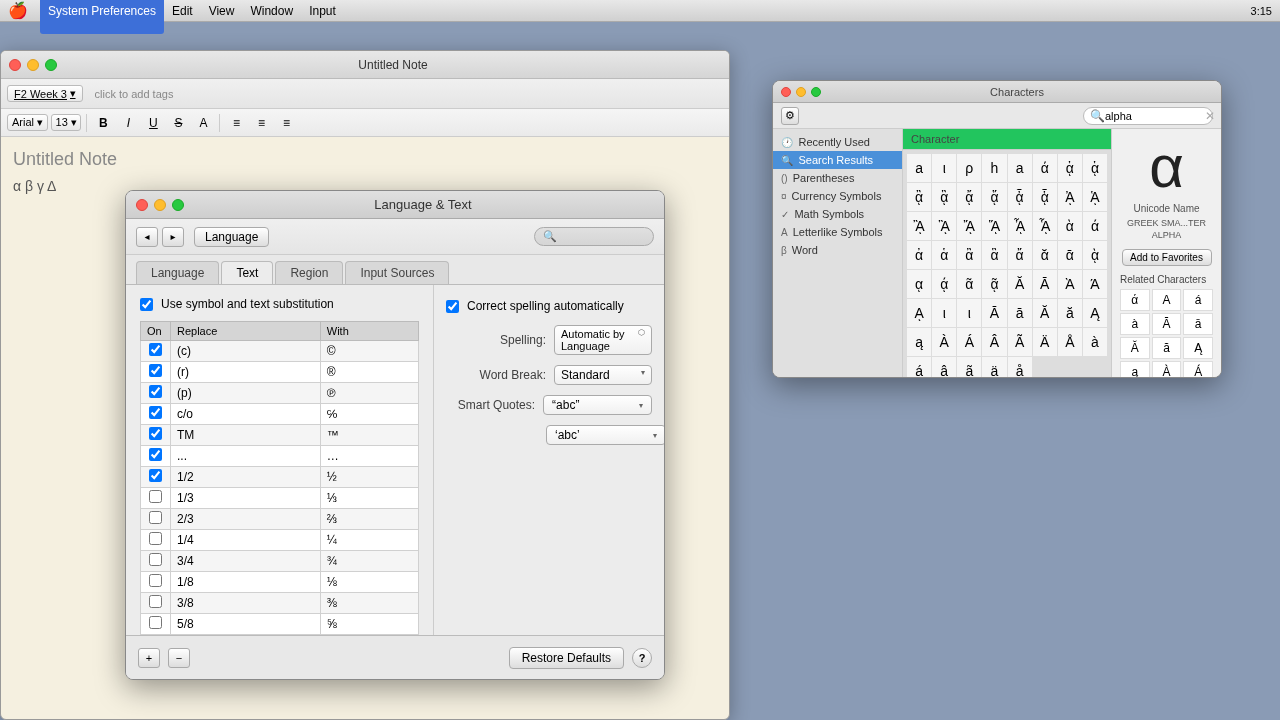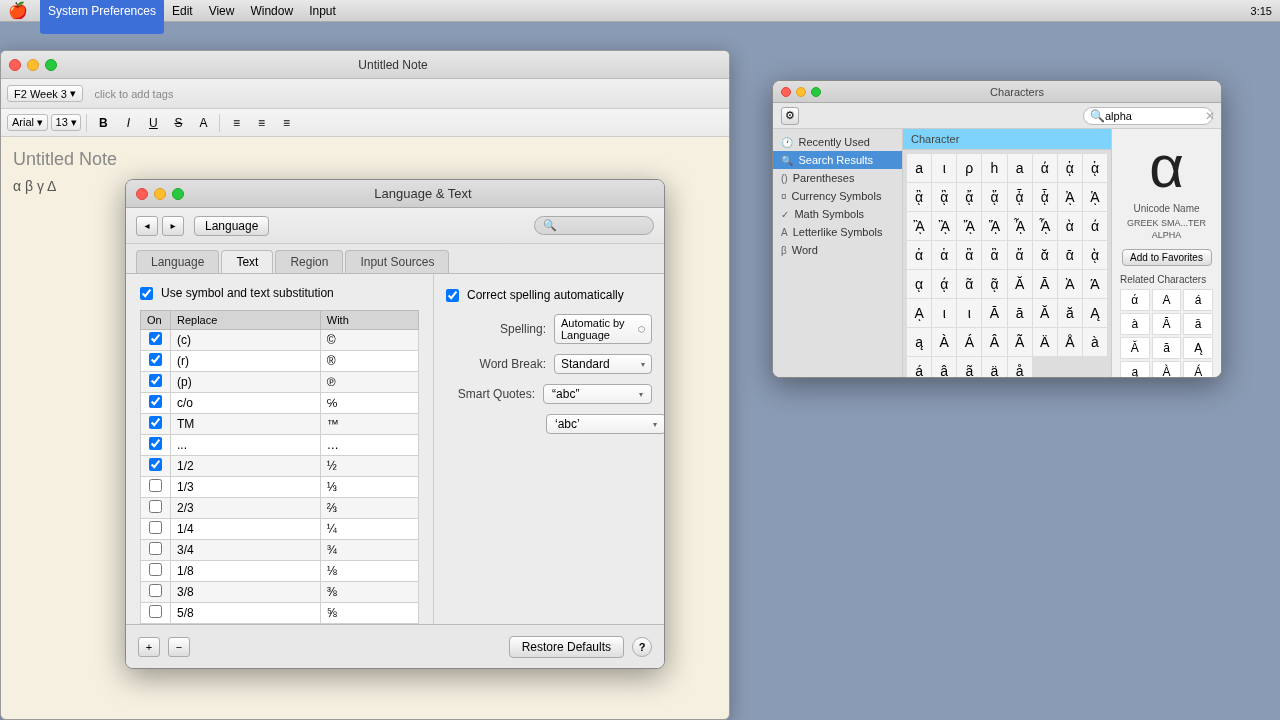--- a/index.html
+++ b/index.html
@@ -108,20 +108,21 @@
     }
     .note-toolbar-tag {
       background: linear-gradient(to bottom, #fff, #e8e8e8);
       border: 1px solid #bbb;
       border-radius: 3px;
       padding: 1px 6px;
       font-size: 11px;
       display: flex;
       align-items: center;
       gap: 3px;
+      text-decoration: underline;
     }
     .note-toolbar-tag-add {
       color: #888;
       font-size: 11px;
       padding: 0 8px;
     }
     .note-format-bar {
       height: 28px;
       background: linear-gradient(to bottom, #f5f5f5, #eaeaea);
       display: flex;
@@ -154,21 +155,21 @@
       padding: 12px;
       font-size: 13px;
       color: #333;
     }
     .note-heading { font-size: 18px; color: #888; margin-bottom: 8px; }
     .note-greek { font-size: 14px; color: #555; }
 
     
     .lang-dialog {
       position: absolute;
-      top: 157px;
+      top: 168px;
       left: 125px;
       width: 540px;
       height: 490px;
       background: #ececec;
       border: 1px solid #888;
       border-radius: 8px;
       box-shadow: 0 8px 30px rgba(0,0,0,0.4);
       overflow: hidden;
     }
     .lang-titlebar {
@@ -291,21 +292,20 @@
       color: #404040;
     }
     .field-control {
       flex: 1;
       background: linear-gradient(to bottom, #fff, #f0f0f0);
       border: 1px solid #aaa;
       border-radius: 4px;
       padding: 2px 6px;
       font-size: 12px;
       display: flex;
-      align-items: center;
       justify-content: space-between;
     }
     .field-control-arrow { color: #666; font-size: 8px; }
     .quotes-control {
       background: linear-gradient(to bottom, #fff, #f0f0f0);
       border: 1px solid #aaa;
       border-radius: 4px;
       padding: 2px 8px;
       font-size: 12px;
       display: flex;
@@ -464,21 +464,21 @@
       display: flex;
       flex-direction: column;
       overflow: hidden;
     }
     .chars-grid-header {
       padding: 4px 8px;
       font-size: 11px;
       font-weight: 500;
       color: #444;
       border-bottom: 1px solid #ccc;
-      background: #7dd3fc;
+      background: #22c55e;
     }
     .chars-grid {
       display: grid;
       grid-template-columns: repeat(8, 1fr);
       gap: 1px;
       padding: 4px;
       overflow-y: auto;
       flex: 1;
       background: #ddd;
     }

